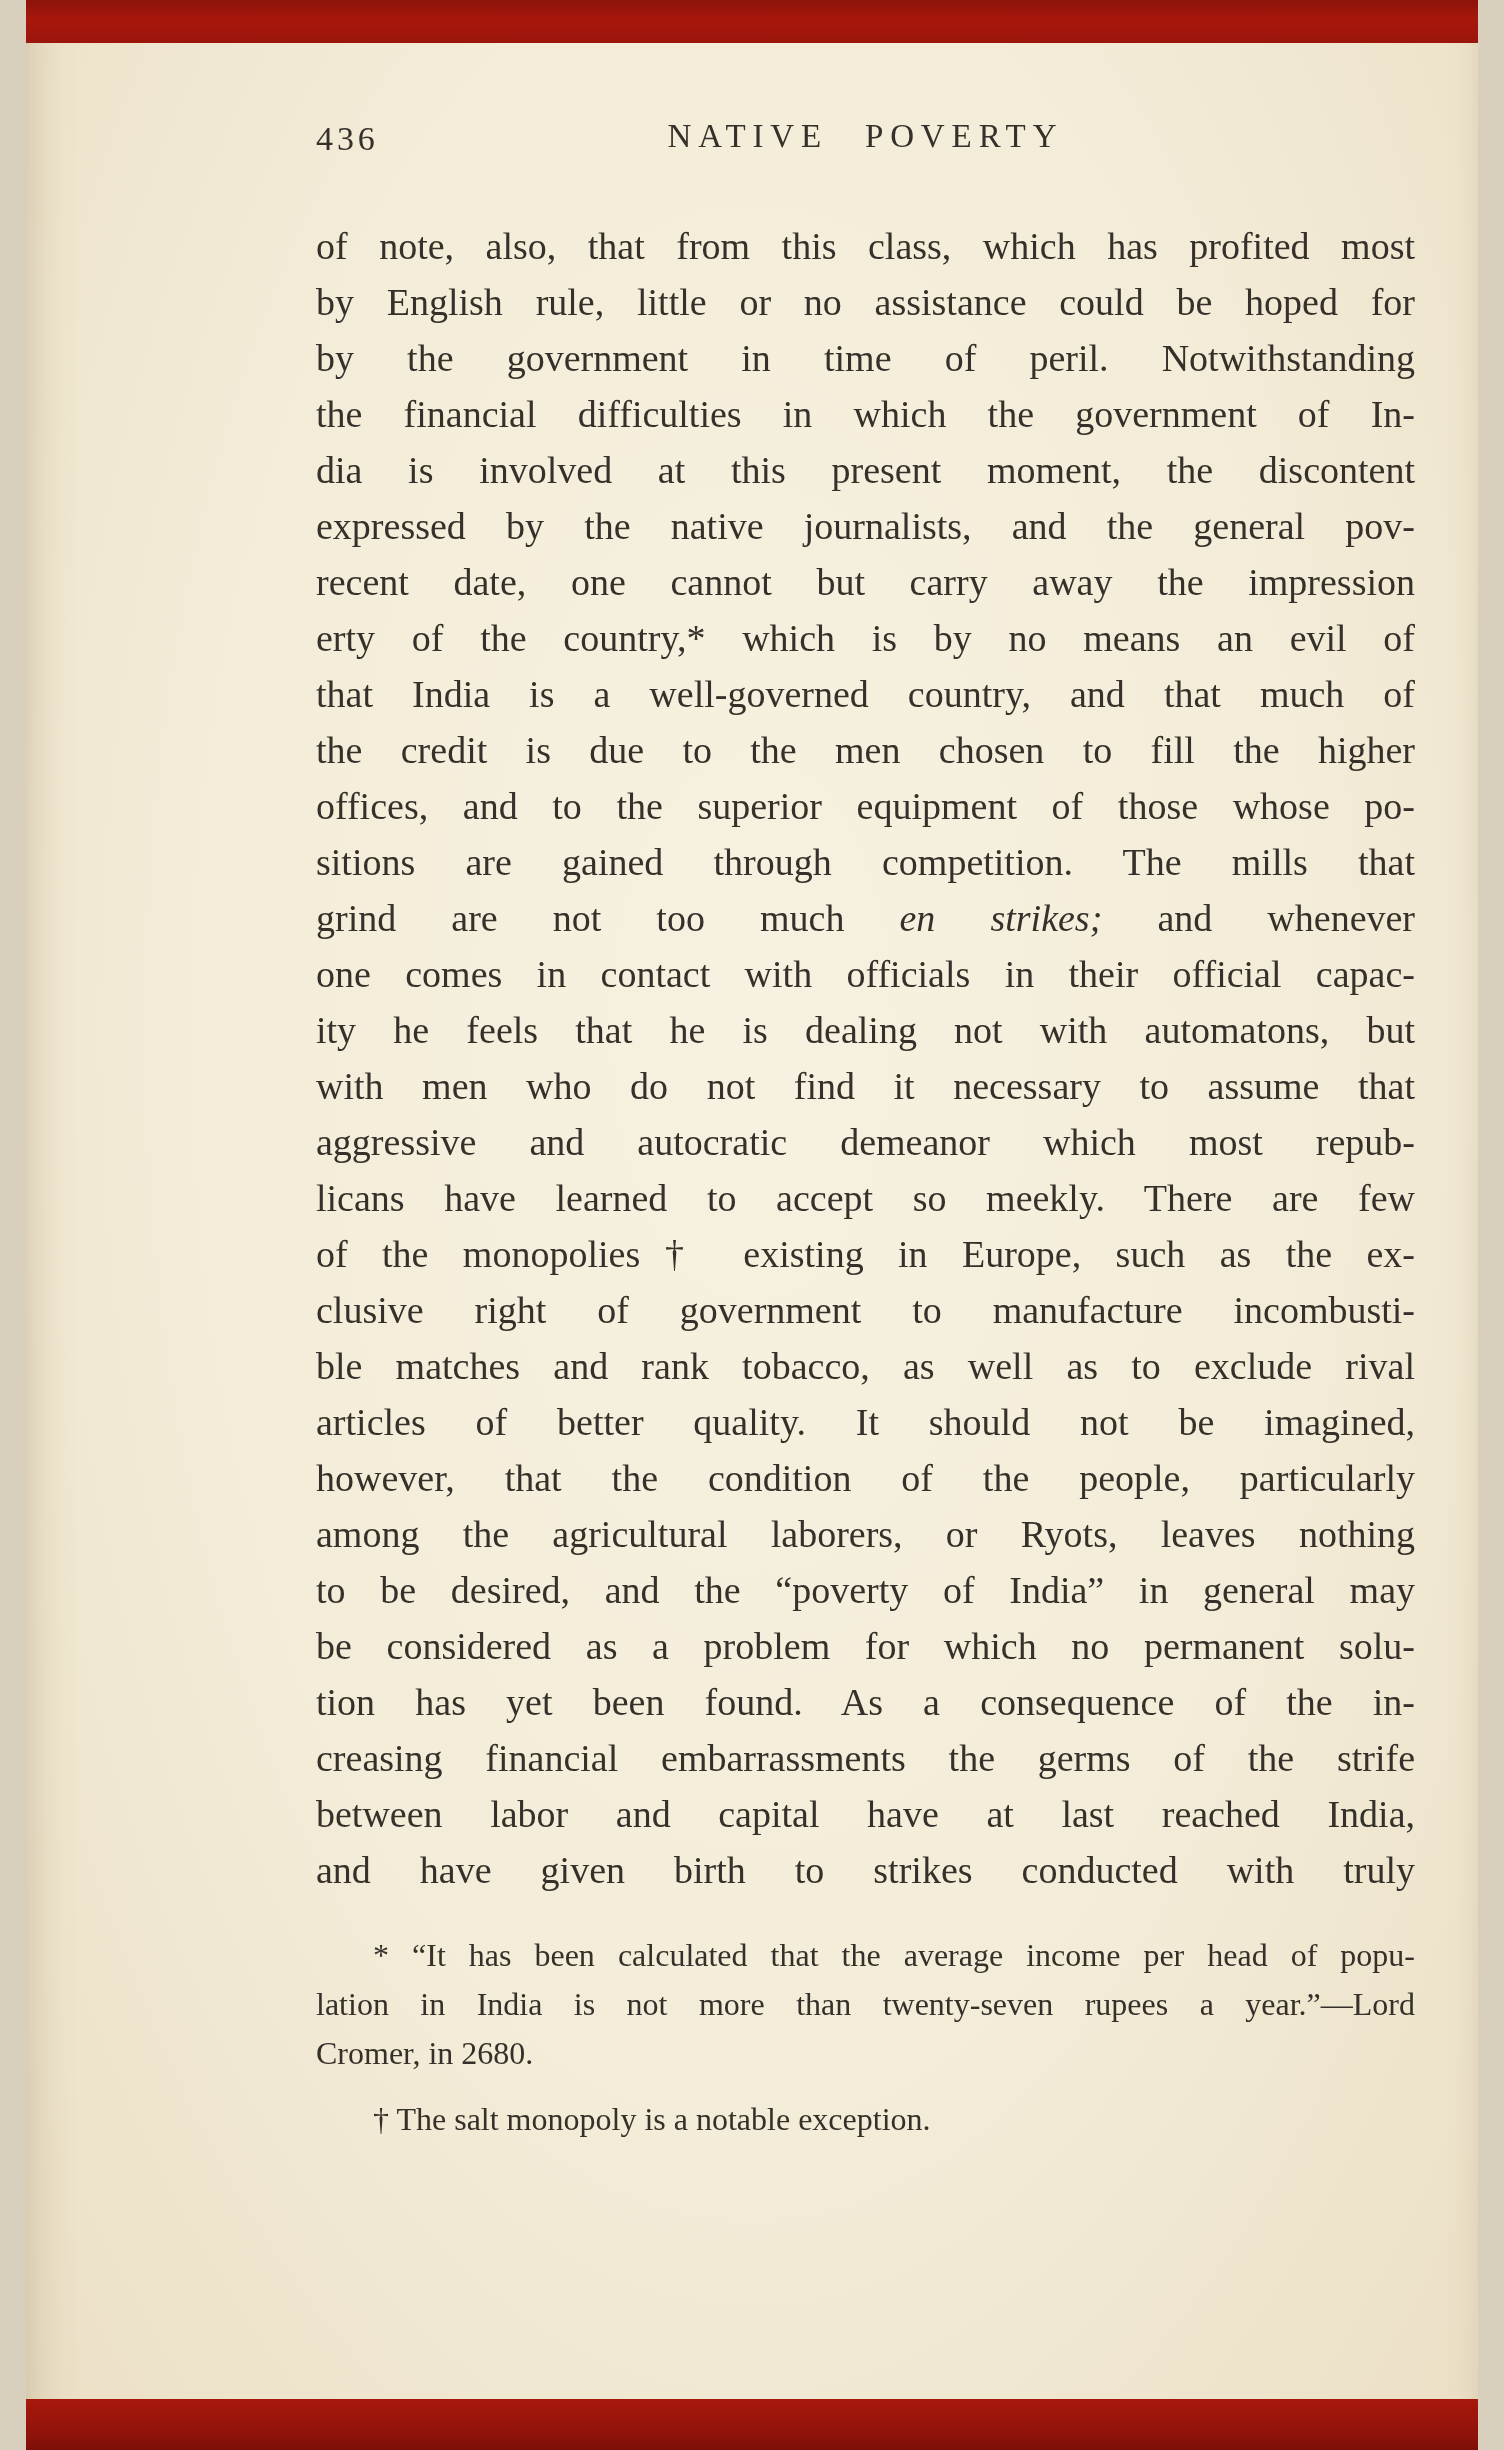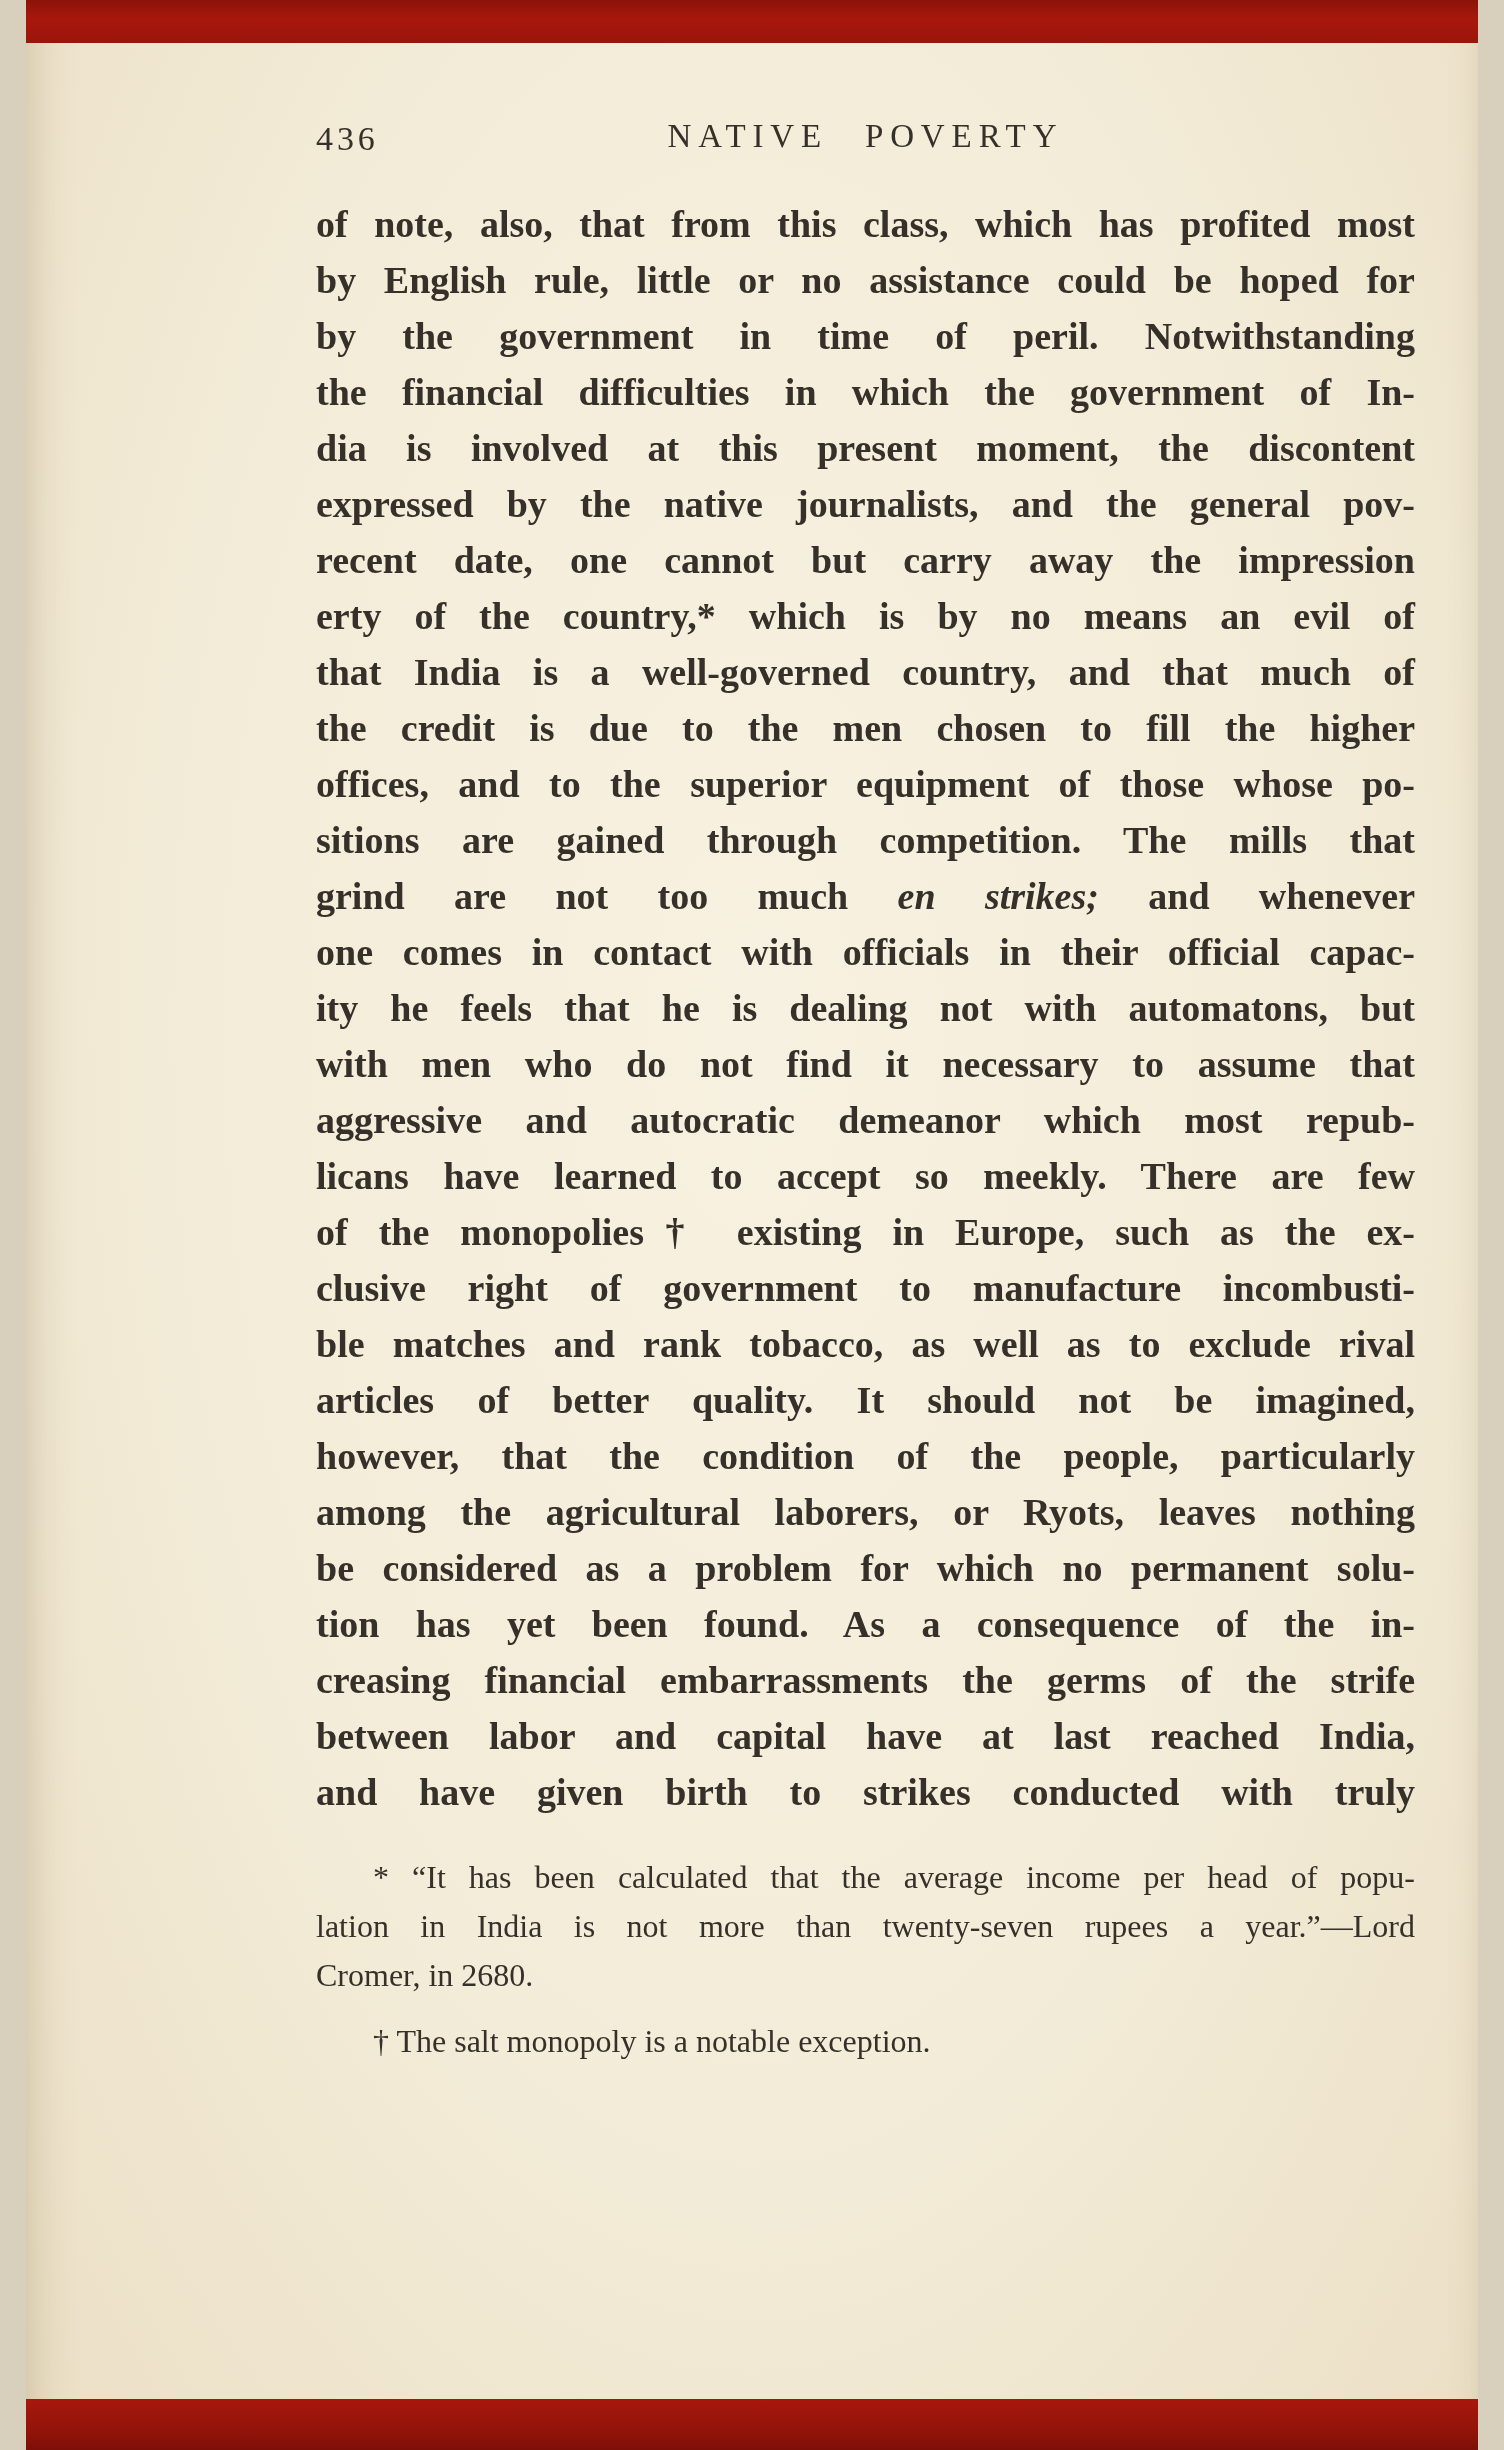--- a/index.html
+++ b/index.html
@@ -42,21 +42,21 @@
     letter-spacing: 3.9px;
   }
   .running-head {
     display: block;
     text-align: center;
     font-size: 33px;
     letter-spacing: 6.9px;
     word-spacing: 21.6px;
     padding-top: 3.9px;
   }
-  .body-text { margin-top: 31px; font-weight: bold; }
+  .body-text { margin-top: 53px; }
   .line {
     font-size: 38px;
     line-height: 56px;
     text-align: justify;
     text-align-last: justify;
     white-space: nowrap; 
   }
   .line span, .fn-line span { white-space: normal; }
   .it { font-style: italic; }
   .footnotes { margin-top: 33px; }
@@ -100,20 +100,21 @@
         <div class="line"><span>ity he feels that he is dealing not with automatons, but</span></div>
         <div class="line"><span>with men who do not find it necessary to assume that</span></div>
         <div class="line"><span>aggressive and autocratic demeanor which most repub-</span></div>
         <div class="line"><span>licans have learned to accept so meekly.  There are few</span></div>
         <div class="line"><span>of the monopolies† existing in Europe, such as the ex-</span></div>
         <div class="line"><span>clusive right of government to manufacture incombusti-</span></div>
         <div class="line"><span>ble matches and rank tobacco, as well as to exclude rival</span></div>
         <div class="line"><span>articles of better quality.  It should not be imagined,</span></div>
         <div class="line"><span>however, that the condition of the people, particularly</span></div>
         <div class="line"><span>among the agricultural laborers, or Ryots, leaves nothing</span></div>
+        <div class="line"><span>to be desired, and the “poverty of India” in general may</span></div>
         <div class="line"><span>be considered as a problem for which no permanent solu-</span></div>
         <div class="line"><span>tion has yet been found.  As a consequence of the in-</span></div>
         <div class="line"><span>creasing financial embarrassments the germs of the strife</span></div>
         <div class="line"><span>between labor and capital have at last reached India,</span></div>
         <div class="line"><span>and have given birth to strikes conducted with truly</span></div>
       </div>
 
     <div class="footnotes">
         <div class="footnote">
           <div class="fn-line indent"><span>* “It has been calculated that the average income per head of popu-</span></div>

